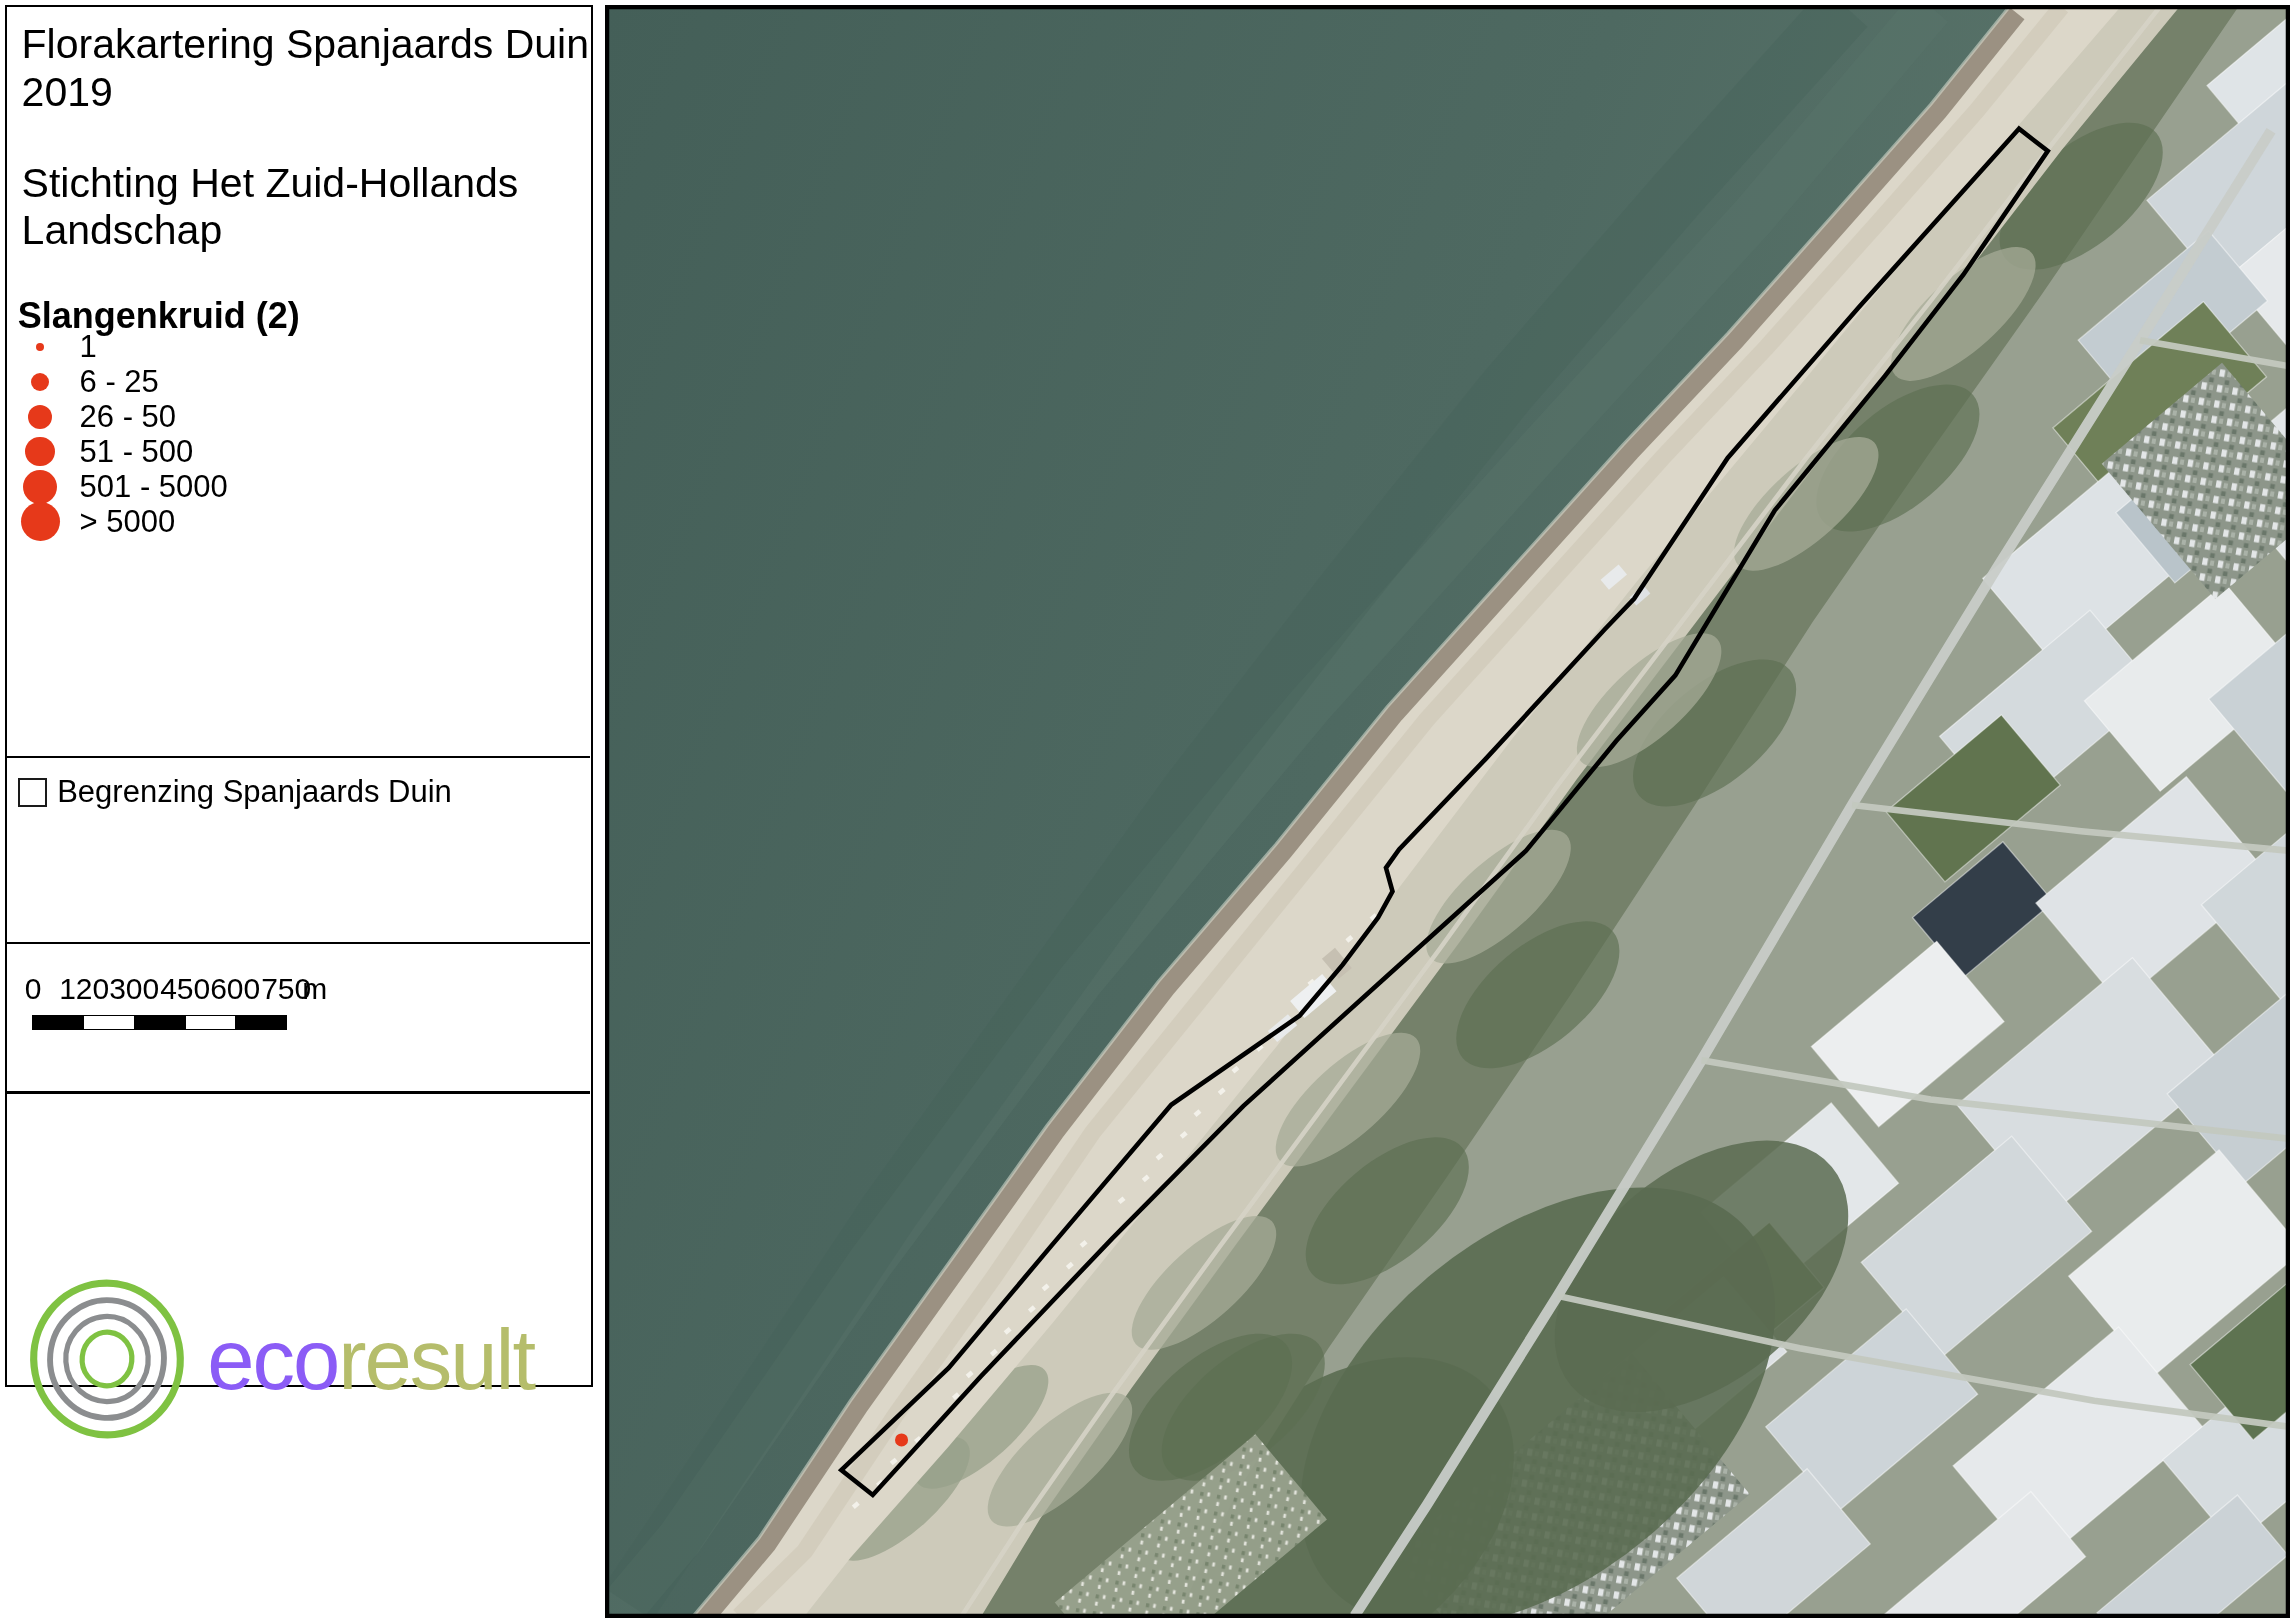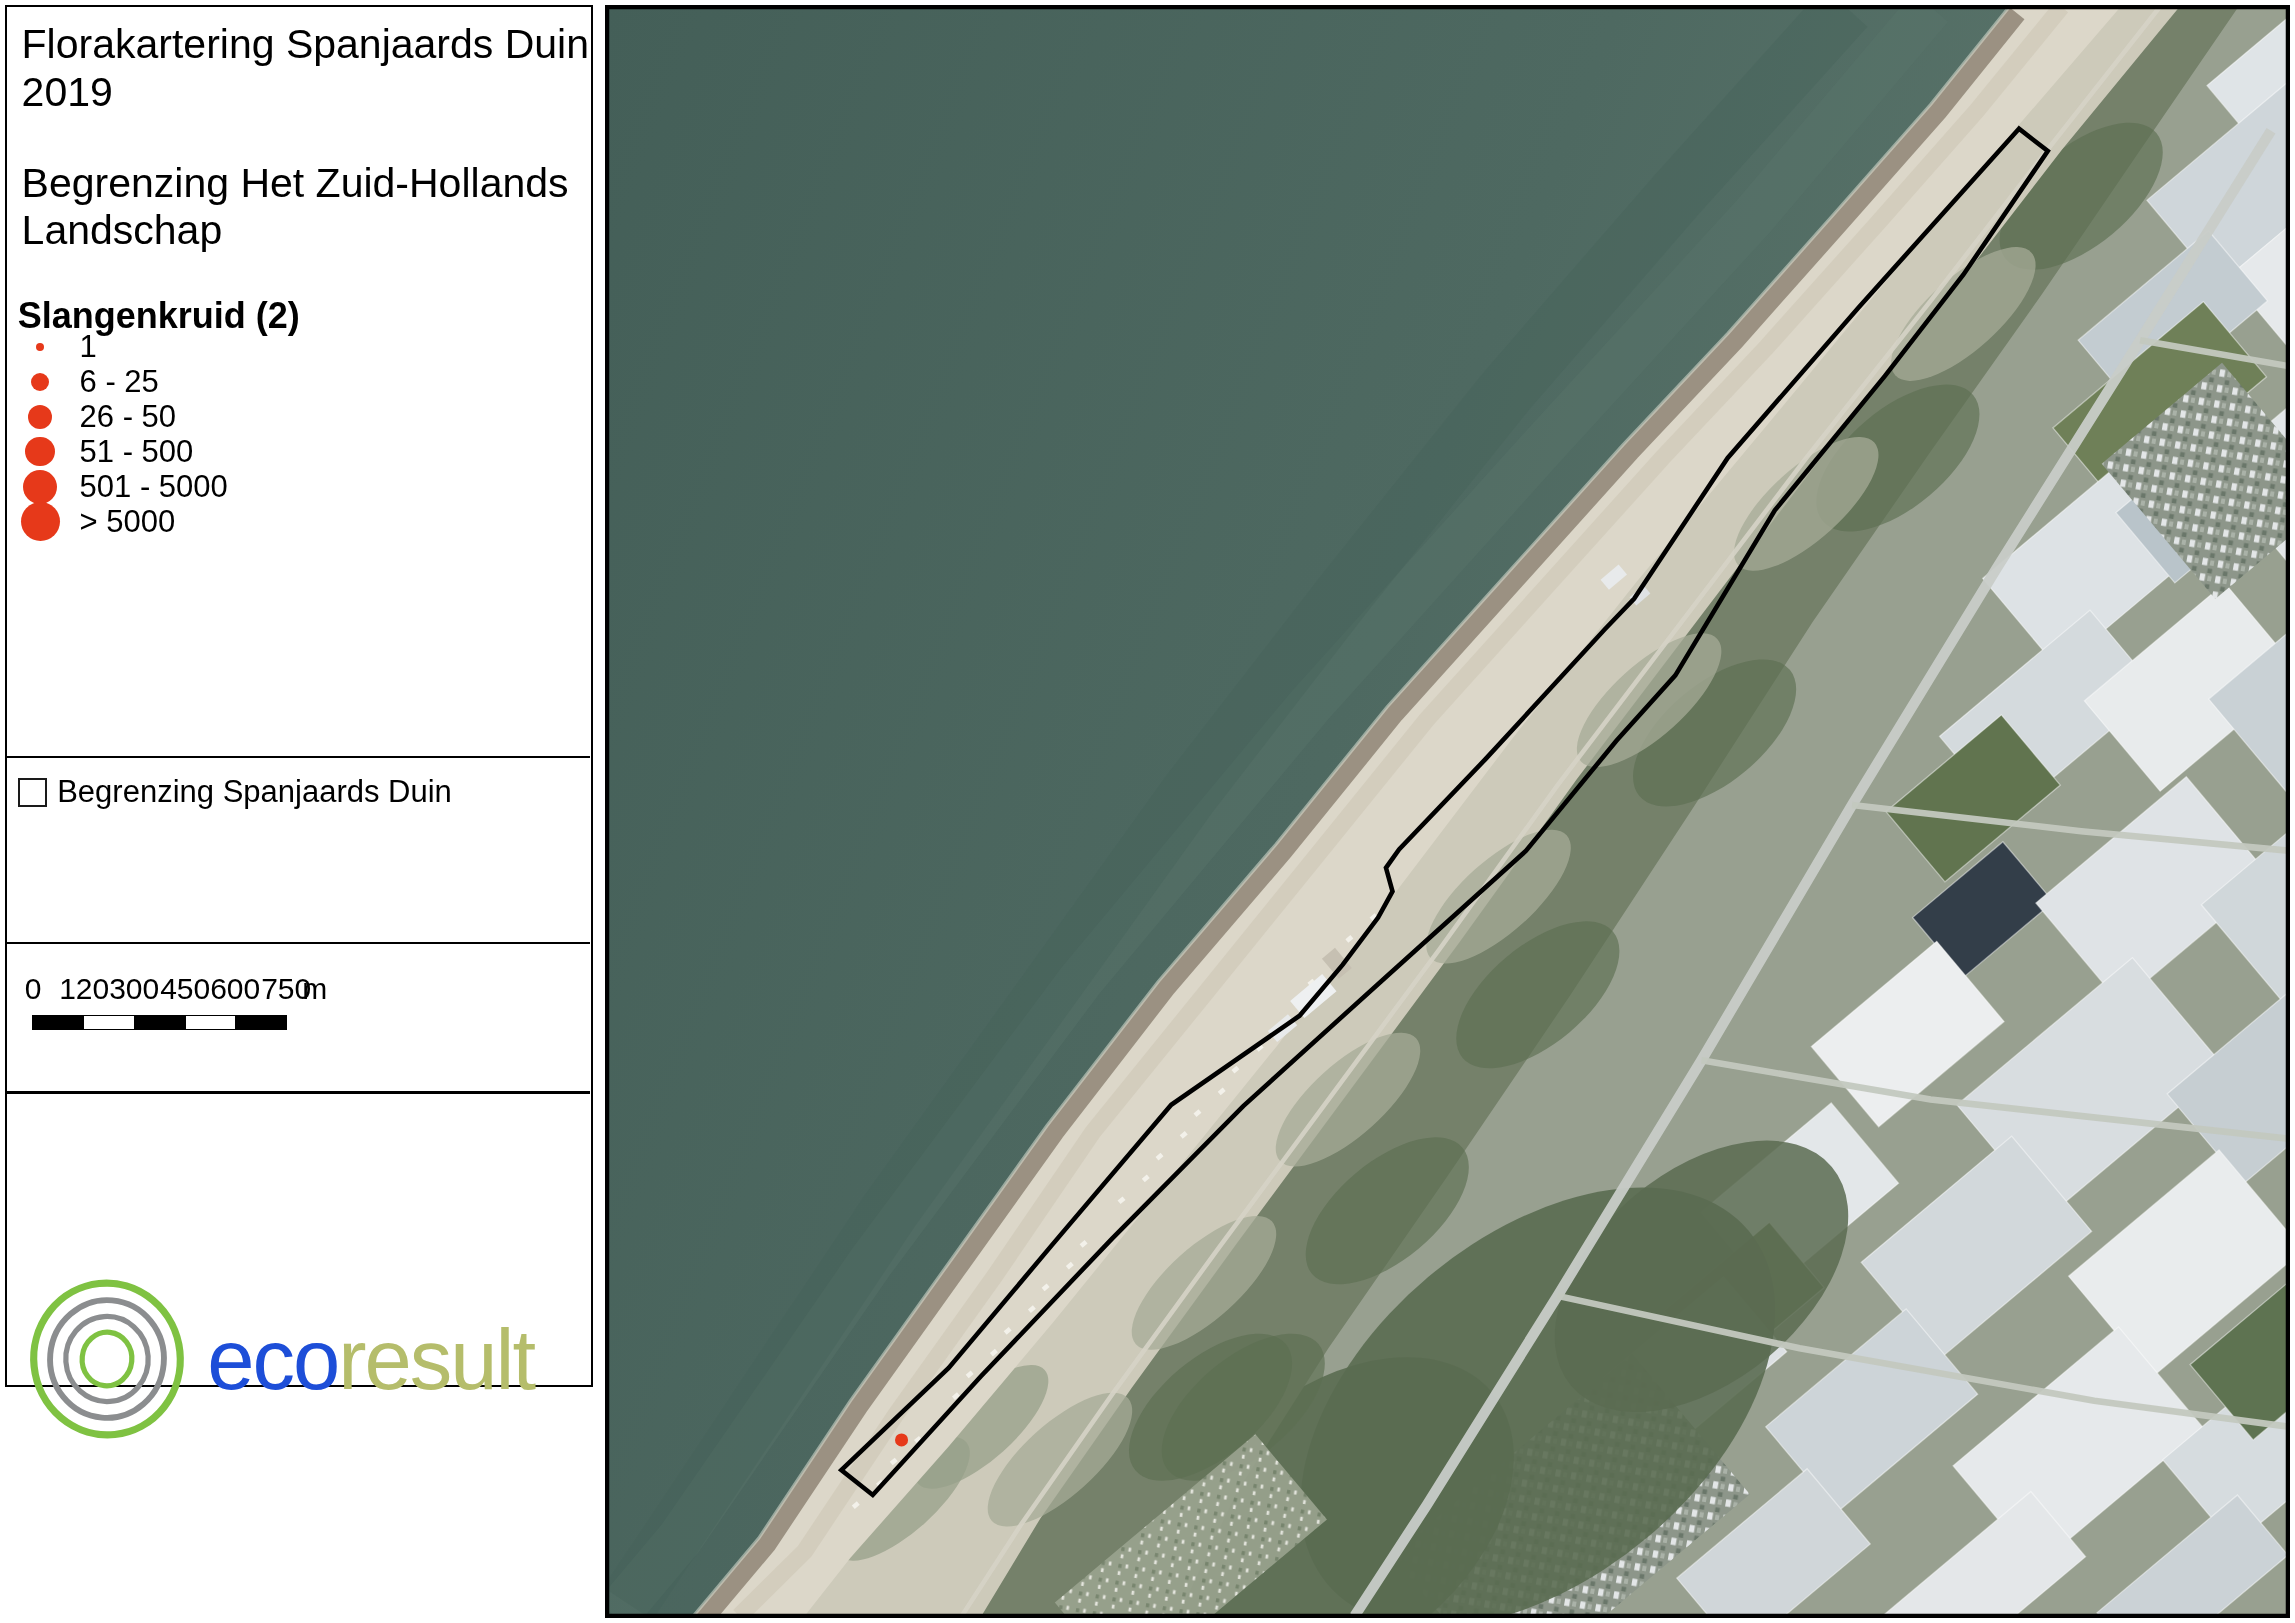--- a/index.html
+++ b/index.html
@@ -42,21 +42,21 @@
 <body>
 
 <div id="page">
 
   <aside id="panel">
     <div class="abs title-block">
       <div>Florakartering Spanjaards Duin</div>
       <div>2019</div>
     </div>
     <div class="abs subtitle-block">
-      <div>Begrenzing Het Zuid-Hollands</div>
+      <div>Stichting Het Zuid-Hollands</div>
       <div>Landschap</div>
     </div>
     <h2 class="abs species-title">Slangenkruid (2)</h2>
     <div class="abs legend-list">
         <div class="legend-row">
           <span class="dot-cell">
             <span class="dot" style="height: 7.9px; width: 7.9px; background: rgb(230, 57, 26);"></span>
           </span>
           <span class="legend-label">1</span>
         </div>
@@ -120,21 +120,21 @@
 
     <div class="abs divider" style="top:1084px;height:2.6px"></div>
 
     <svg class="abs logo-rings" viewBox="0 0 266 266">
         <ellipse cx="133" cy="133" rx="112" ry="116" fill="none" stroke="#7fc242" stroke-width="11" transform="rotate(-6 133 133)"></ellipse>
         <ellipse cx="133" cy="133" rx="87" ry="90" fill="none" stroke="#8b8d8f" stroke-width="9" transform="rotate(5 133 133)"></ellipse>
         <ellipse cx="133" cy="133" rx="63" ry="65" fill="none" stroke="#8b8d8f" stroke-width="8" transform="rotate(-4 133 133)"></ellipse>
         <ellipse cx="133" cy="133" rx="38" ry="41" fill="none" stroke="#7fc242" stroke-width="8" transform="rotate(6 133 133)"></ellipse>
       </svg>
     <div class="abs logo-word">
-      <span style="color: #1d4ed8;">eco</span><span style="color: rgb(181, 189, 107);">result</span>
+      <span style="color: #8b5cf6;">eco</span><span style="color: rgb(181, 189, 107);">result</span>
     </div>
   </aside>
 
   <div id="map-frame">
     <svg viewBox="925 8 2574 2464" preserveAspectRatio="none">
         <defs>
           <clipPath id="mapclip">
             <rect x="928" y="11" width="2568" height="2458"></rect>
           </clipPath>
           <linearGradient id="seaG" x1="0" y1="0" x2="1" y2="0.45">

